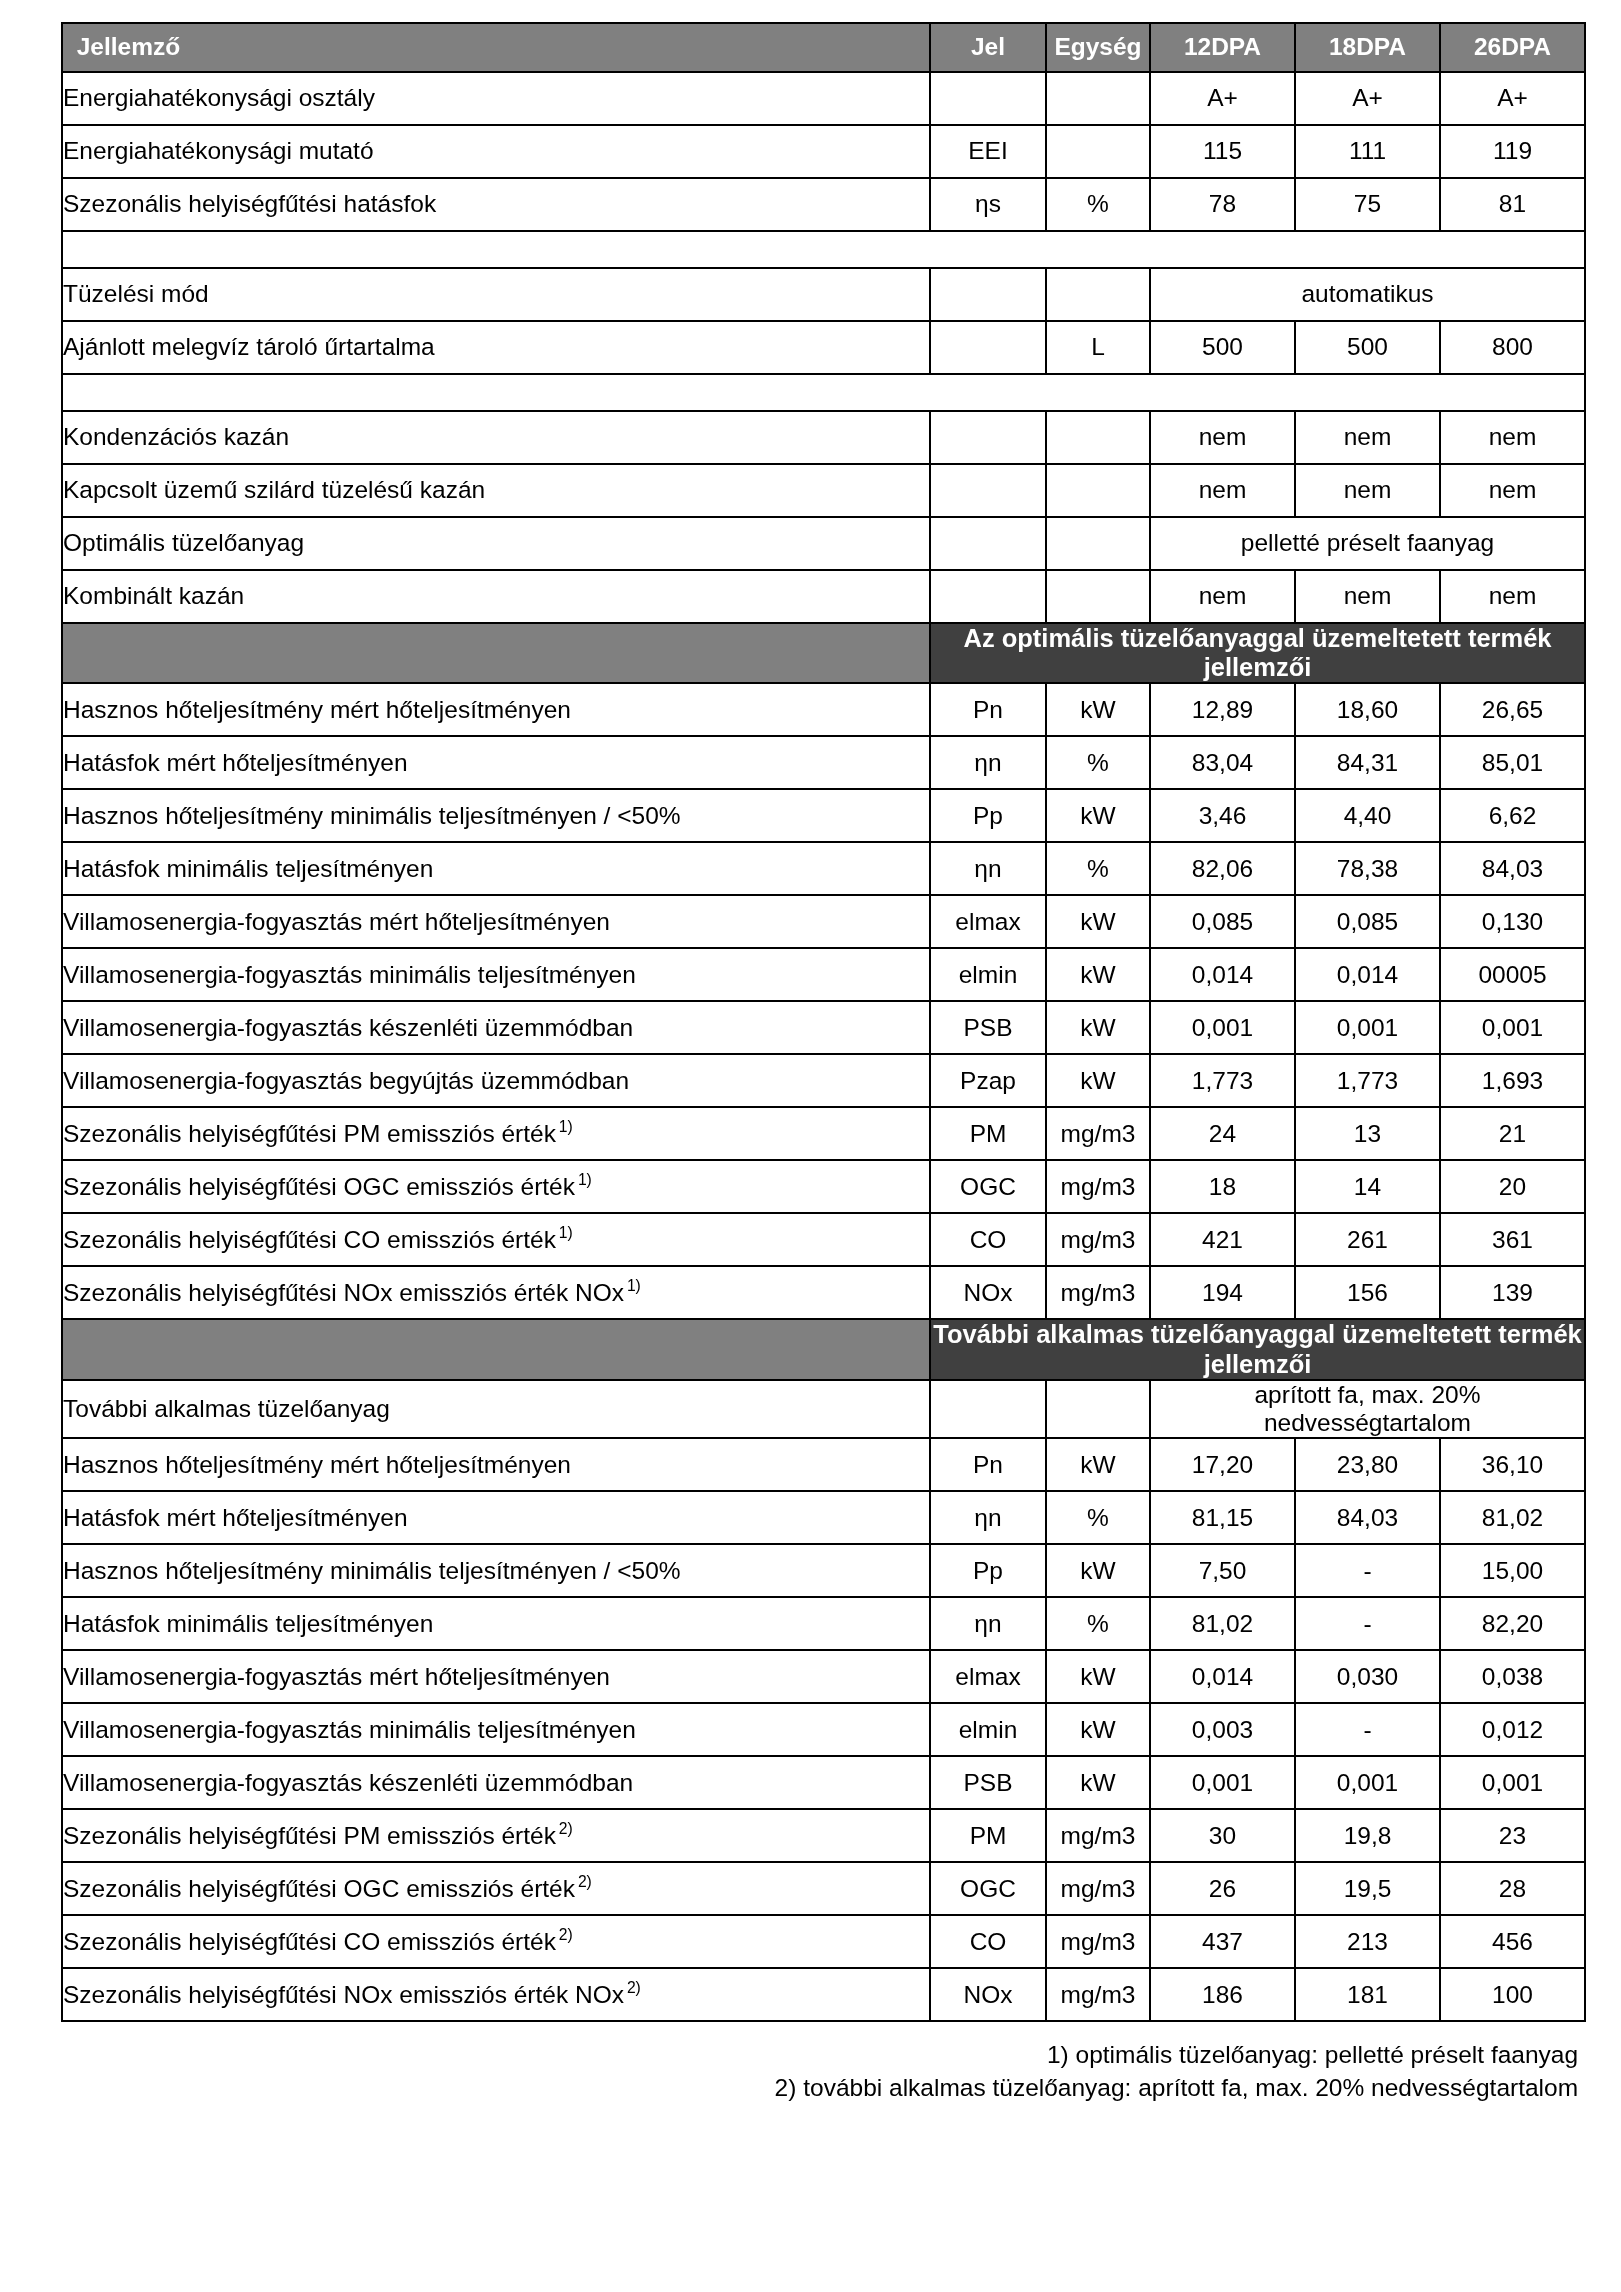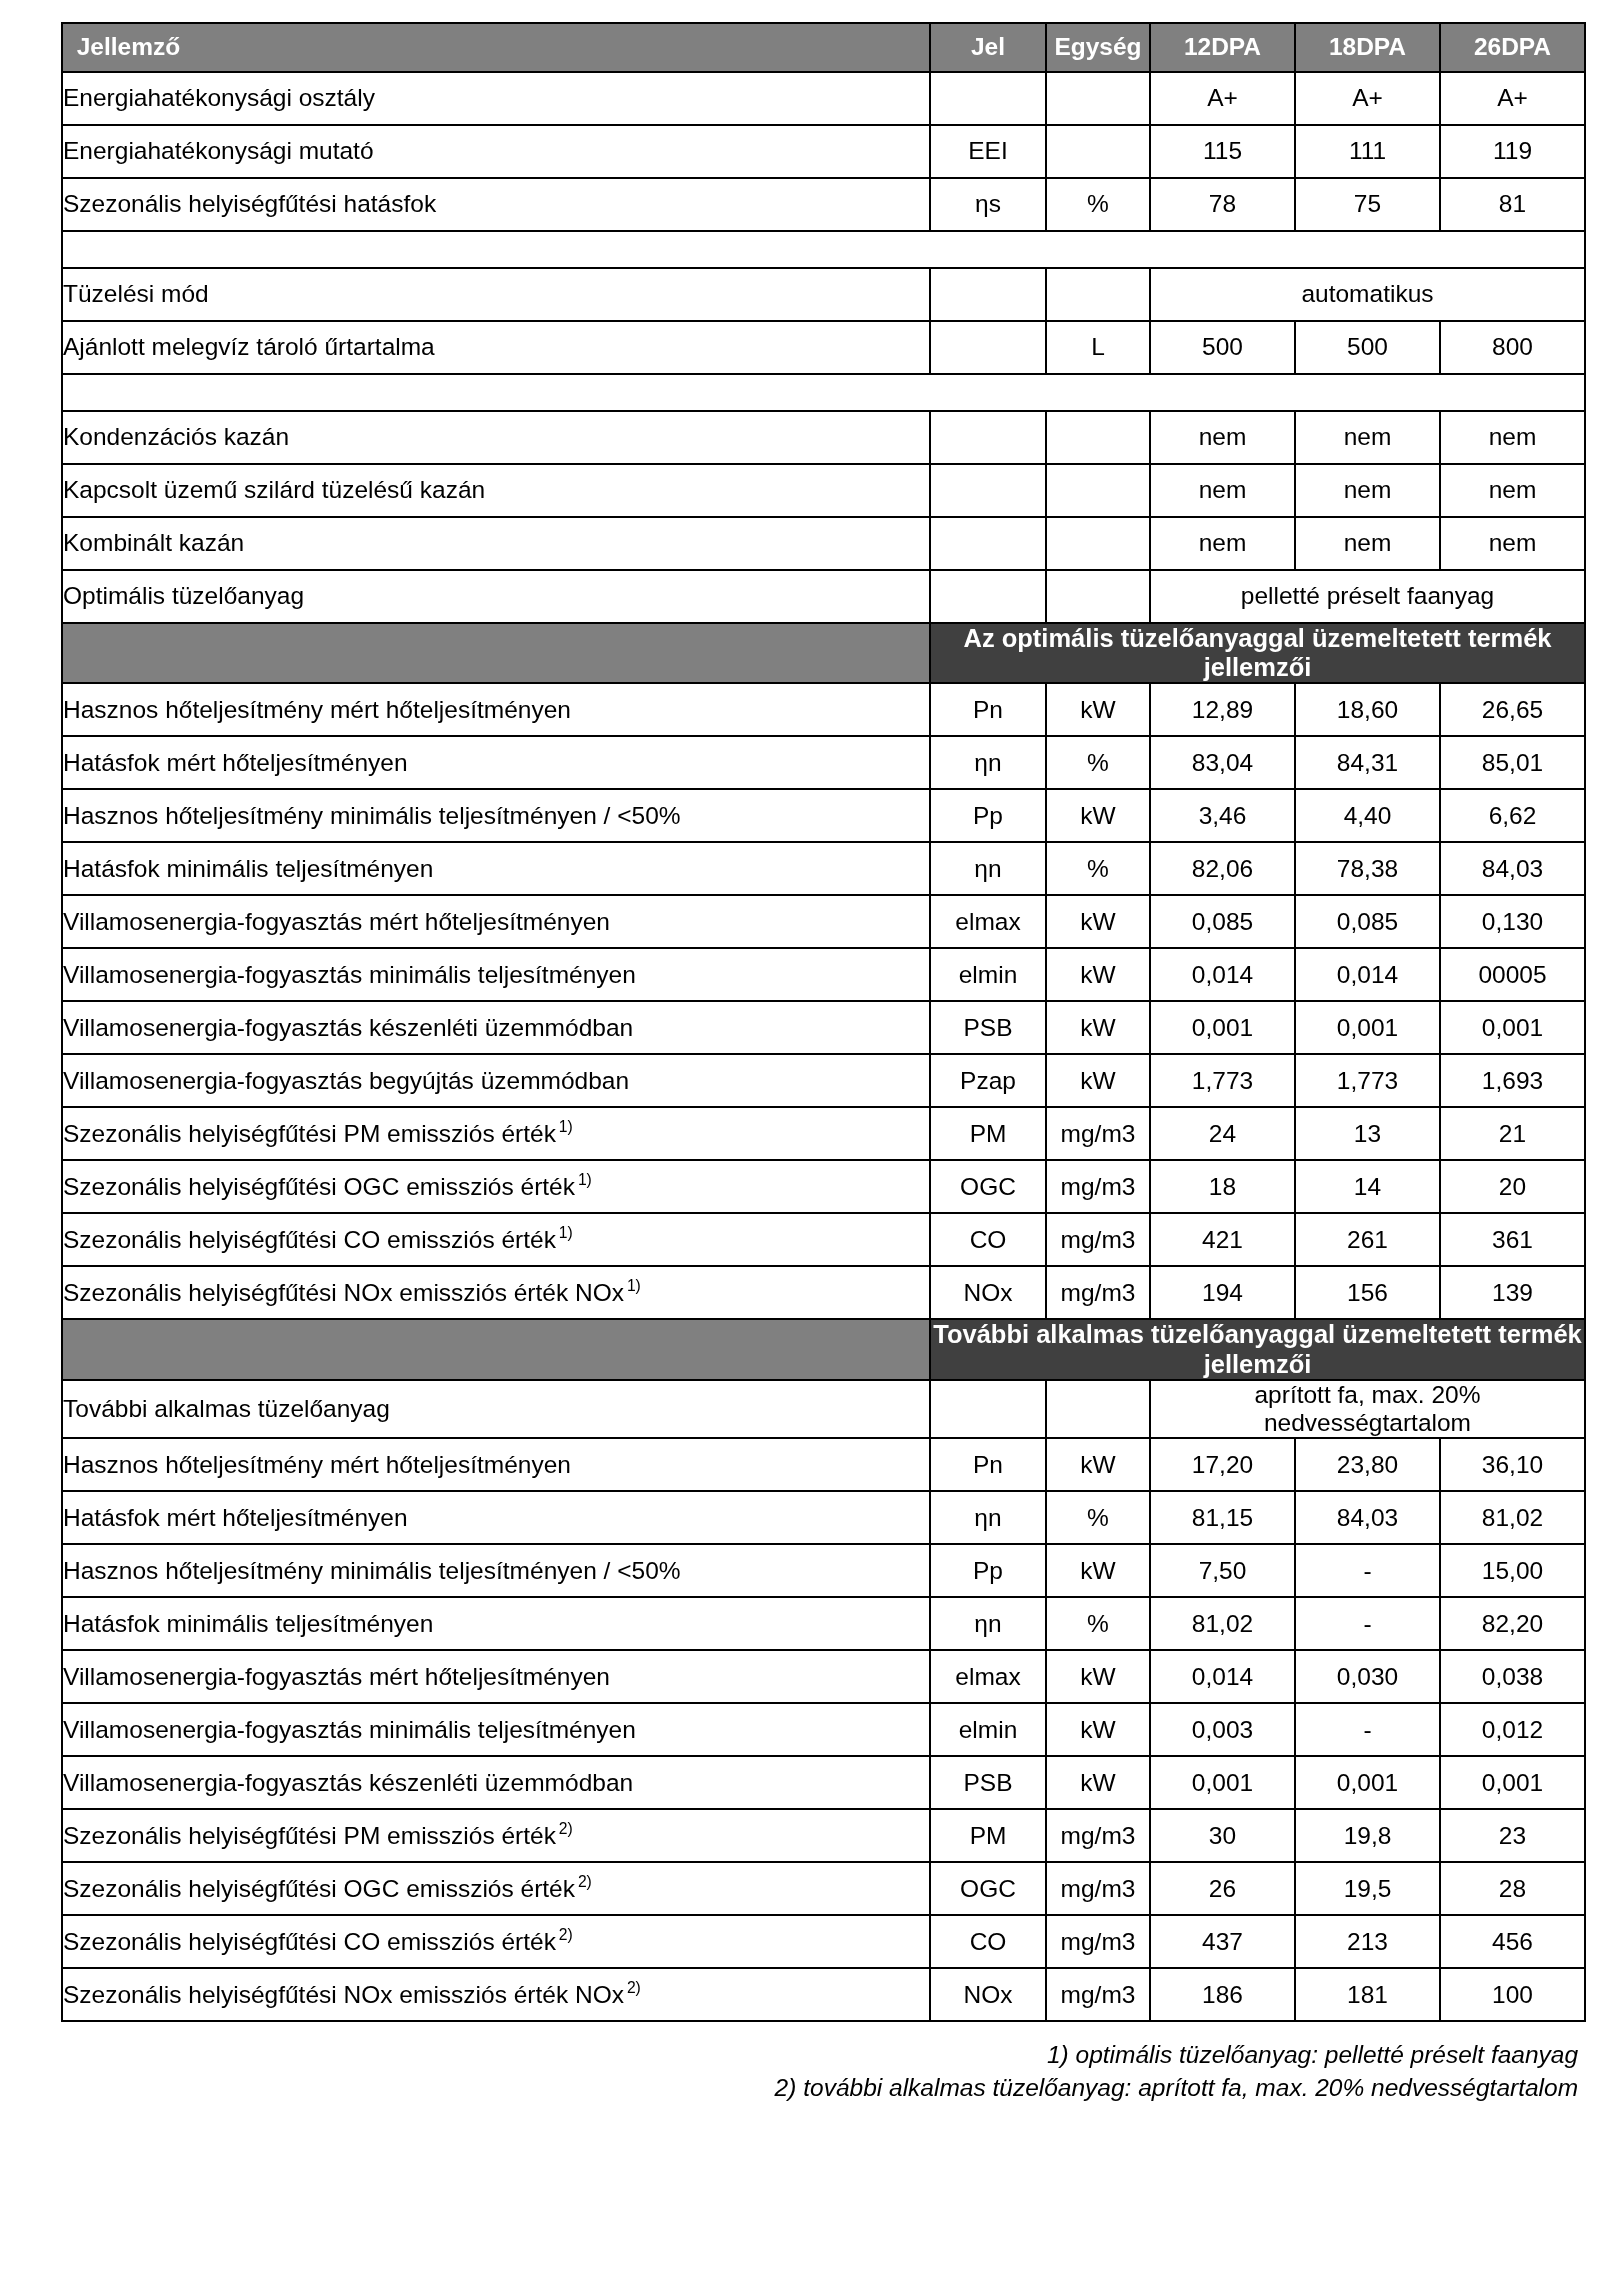--- a/index.html
+++ b/index.html
@@ -89,21 +89,20 @@
   sup.fn {
     font-size: 15.7px;
     vertical-align: super;
     line-height: 0;
     padding-left: 2.9px;
   }
 
   .footnotes {
     margin-top: 15.7px;
     text-align: right;
-    font-style: italic;
     font-size: 24.5px;
     line-height: 1.35;
     padding-right: 5.9px;
   }
   .footnotes div { white-space: nowrap; }
 </style>
 </head>
 <body>
 
 <div class="page">
@@ -182,32 +181,32 @@
         </tr>
         <tr>
           <td class="name">Kapcsolt üzemű szilárd tüzelésű kazán</td>
           <td class="ctr"></td>
           <td class="ctr"></td>
           <td class="ctr bold">nem</td>
           <td class="ctr bold">nem</td>
           <td class="ctr bold">nem</td>
         </tr>
         <tr>
+          <td class="name">Optimális tüzelőanyag</td>
+          <td class="ctr"></td>
+          <td class="ctr"></td>
+          <td class="ctr merged3" colspan="3">pelletté préselt faanyag</td>
+        </tr>
+        <tr>
           <td class="name">Kombinált kazán</td>
           <td class="ctr"></td>
           <td class="ctr"></td>
           <td class="ctr bold">nem</td>
           <td class="ctr bold">nem</td>
           <td class="ctr bold">nem</td>
-        </tr>
-        <tr>
-          <td class="name">Optimális tüzelőanyag</td>
-          <td class="ctr"></td>
-          <td class="ctr"></td>
-          <td class="ctr merged3" colspan="3">pelletté préselt faanyag</td>
         </tr>
         <tr class="section">
           <td class="sec-pad"></td>
           <td class="" colspan="5">Az optimális tüzelőanyaggal üzemeltetett termék jellemzői</td>
         </tr>
         <tr>
           <td class="name">Hasznos hőteljesítmény mért hőteljesítményen</td>
           <td class="ctr">Pn</td>
           <td class="ctr">kW</td>
           <td class="ctr bold">12,89</td>

